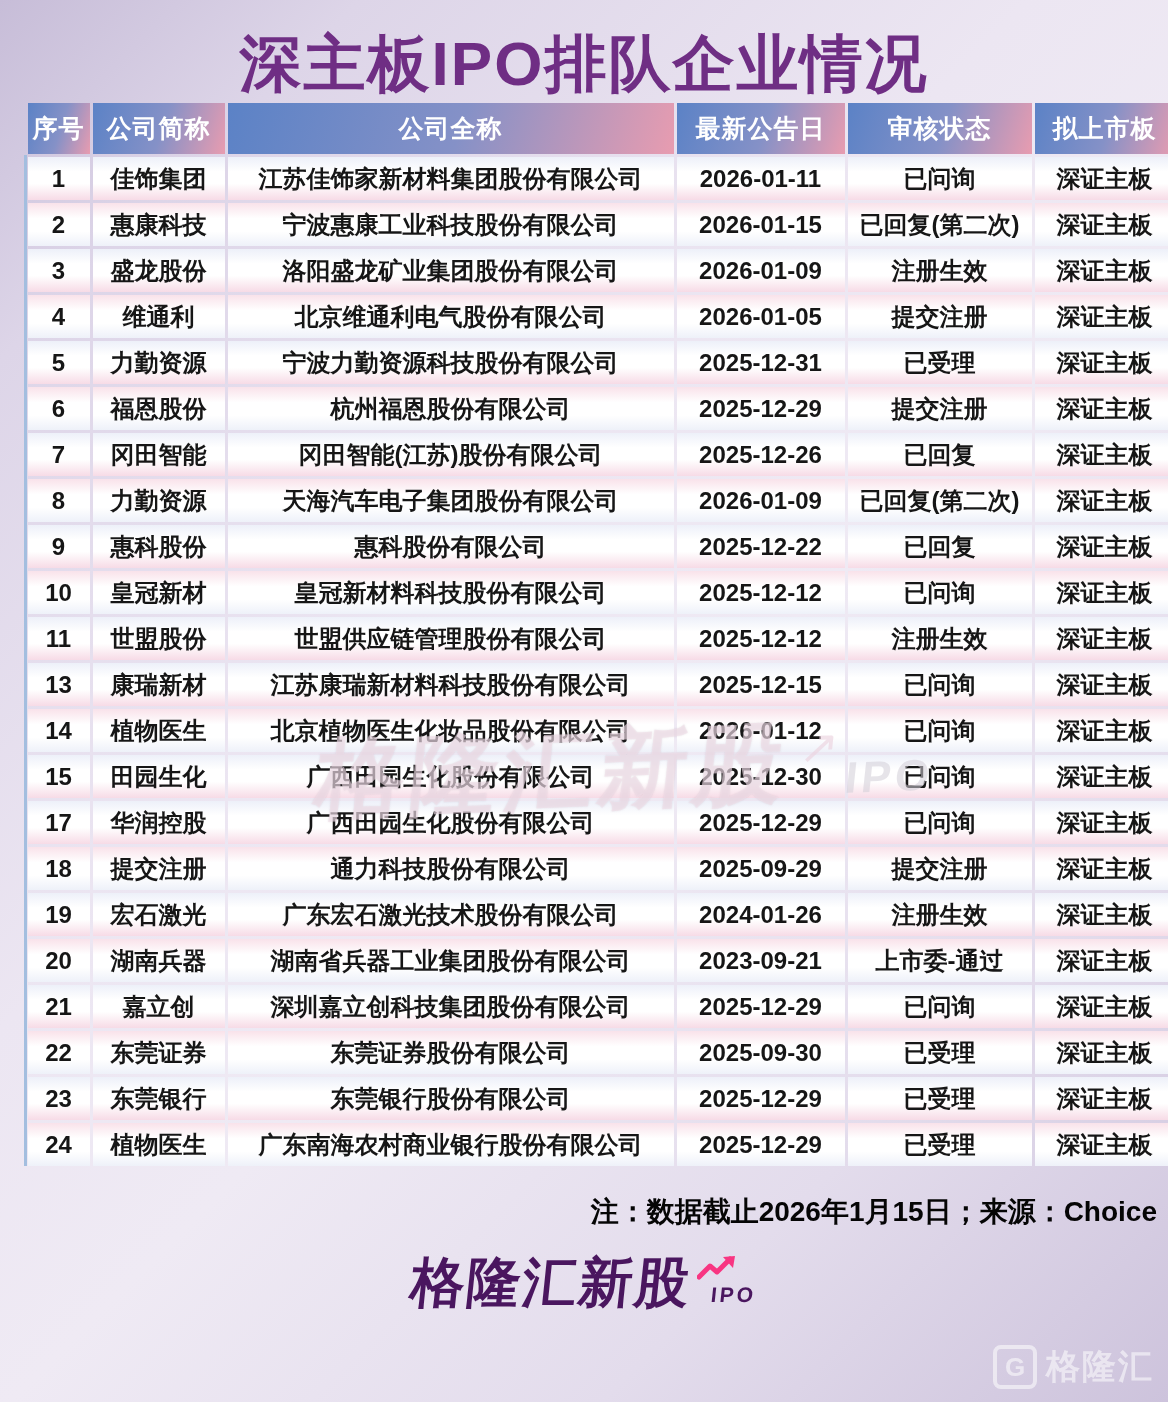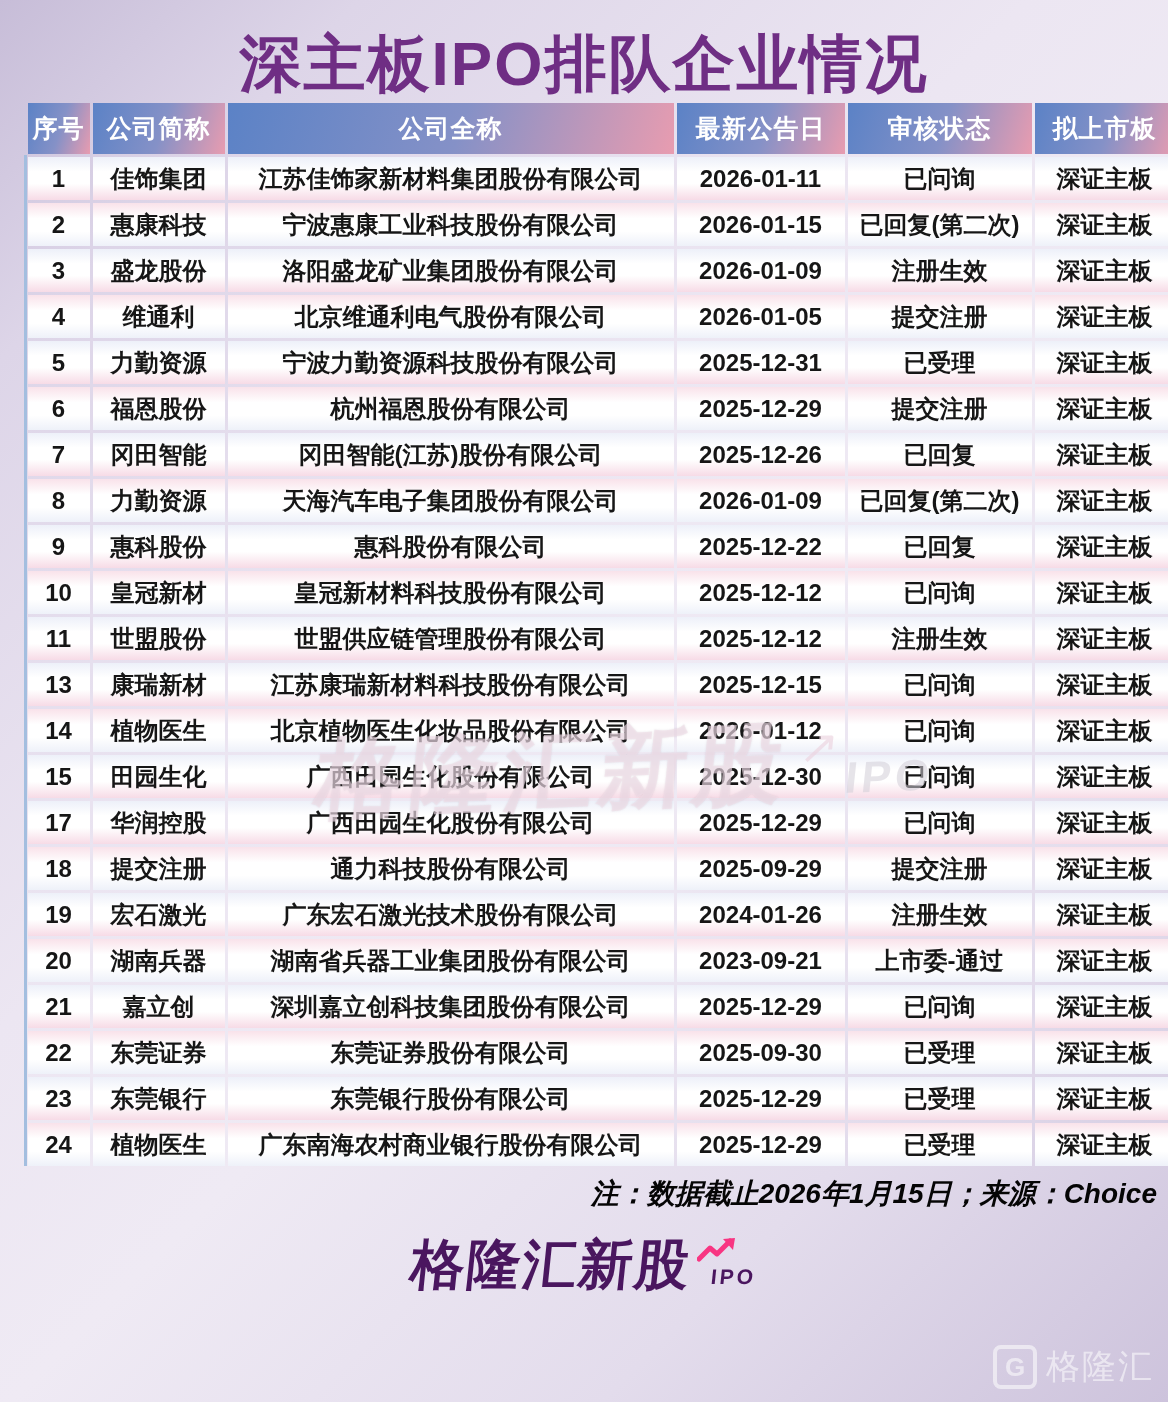--- a/index.html
+++ b/index.html
@@ -24,22 +24,22 @@
     background:linear-gradient(108deg,#5b82c6 0%,#8591c7 52%,#e89cb0 100%);
     letter-spacing:1px;white-space:nowrap;
   }
   td{
     height:41px;font-size:24px;font-weight:700;color:#161616;text-align:center;
     white-space:nowrap;overflow:hidden;padding:1px 2px;
   }
   tr.row-a td{background:linear-gradient(180deg,#edf0f9 0%,#ffffff 34%,#ffffff 62%,#f7dbe6 100%);}
   tr.row-b td{background:linear-gradient(180deg,#f9e2ea 0%,#ffffff 36%,#ffffff 66%,#eef1f9 100%);}
   .note{
-    width:1150px;margin:6px auto 0;text-align:right;
-    font-size:28px;font-weight:600;color:#050505;padding-right:2px;box-sizing:border-box;font-style:italic;
+    width:1150px;margin:24px auto 0;text-align:right;
+    font-size:28px;font-weight:600;color:#050505;padding-right:2px;box-sizing:border-box;
   }
   .footer-logo{
     margin-top:22px;display:flex;justify-content:center;align-items:flex-start;gap:6px;
   }
   .logo-text{
     font-size:54px;font-weight:900;color:#4a165f;letter-spacing:2px;
     transform:skewX(-6deg);line-height:1.1;
   }
   .logo-side{display:flex;flex-direction:column;align-items:flex-start;margin-top:2px;}
   .logo-ipo{
@@ -60,21 +60,21 @@
     font-size:44px;font-weight:900;color:rgba(210,205,215,0.55);align-self:flex-end;margin-bottom:2px;letter-spacing:4px;
   }
   .wm-corner{
     position:absolute;right:14px;bottom:12px;z-index:3;display:flex;align-items:center;gap:9px;
     opacity:0.55;pointer-events:none;
   }
   .wm-corner .g-box{
     width:36px;height:36px;border:4px solid #ffffff;border-radius:8px;
     color:#ffffff;font-size:26px;font-weight:900;display:flex;align-items:center;justify-content:center;
   }
-  .wm-corner .wm-corner-text{font-size:34px;font-weight:400;color:#ffffff;letter-spacing:2px;}
+  .wm-corner .wm-corner-text{font-size:34px;font-weight:700;color:#ffffff;letter-spacing:2px;}
   .arrow-svg{display:block;}
 </style>
 </head>
 <body>
 
 <div class="page">
 
   <h1 class="title">深主板IPO排队企业情况</h1>
 
   <div class="table-wrap">

